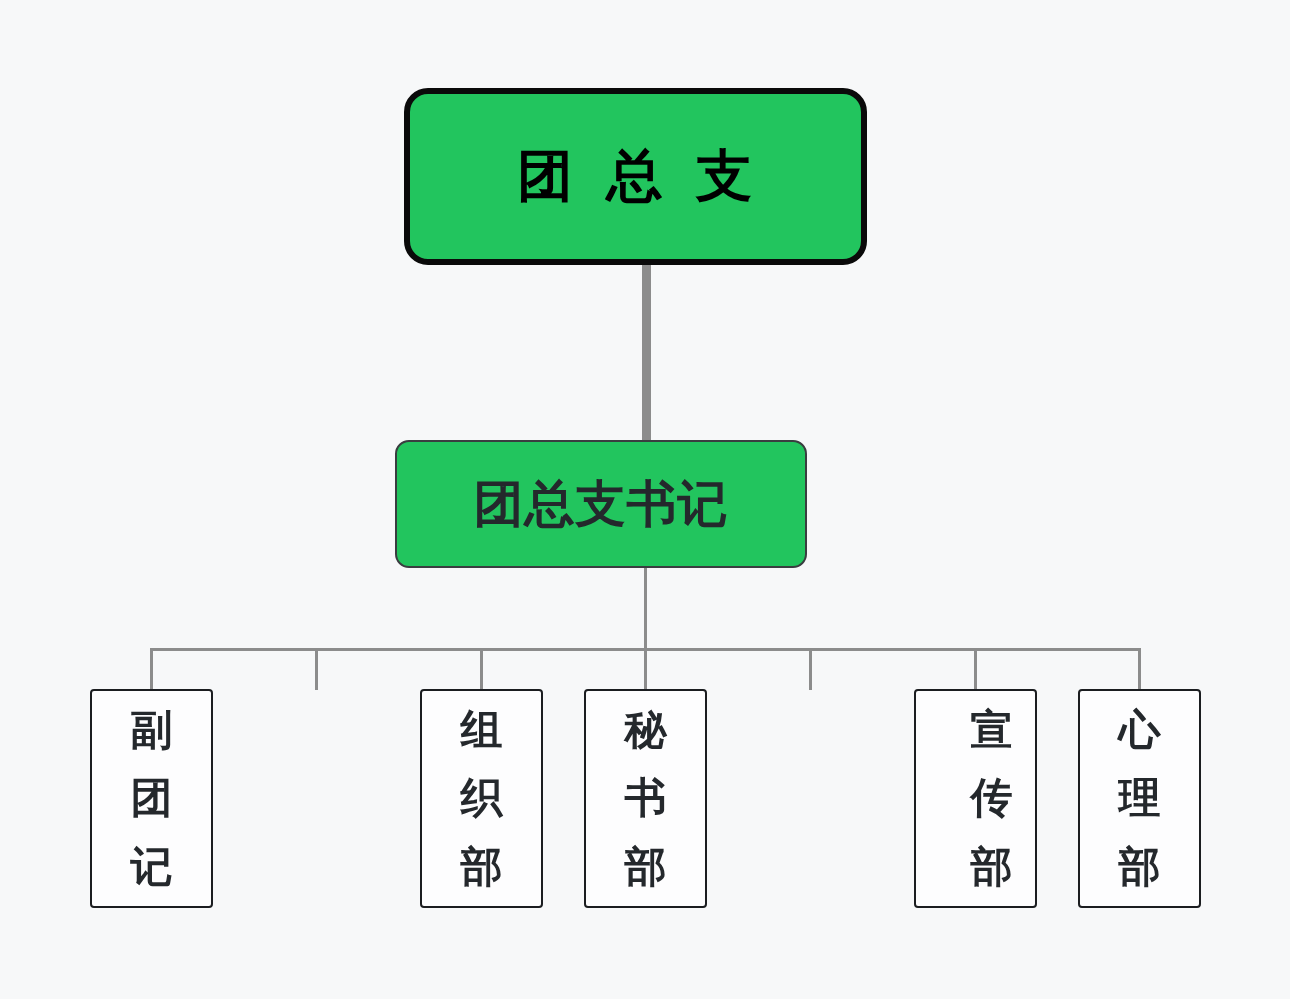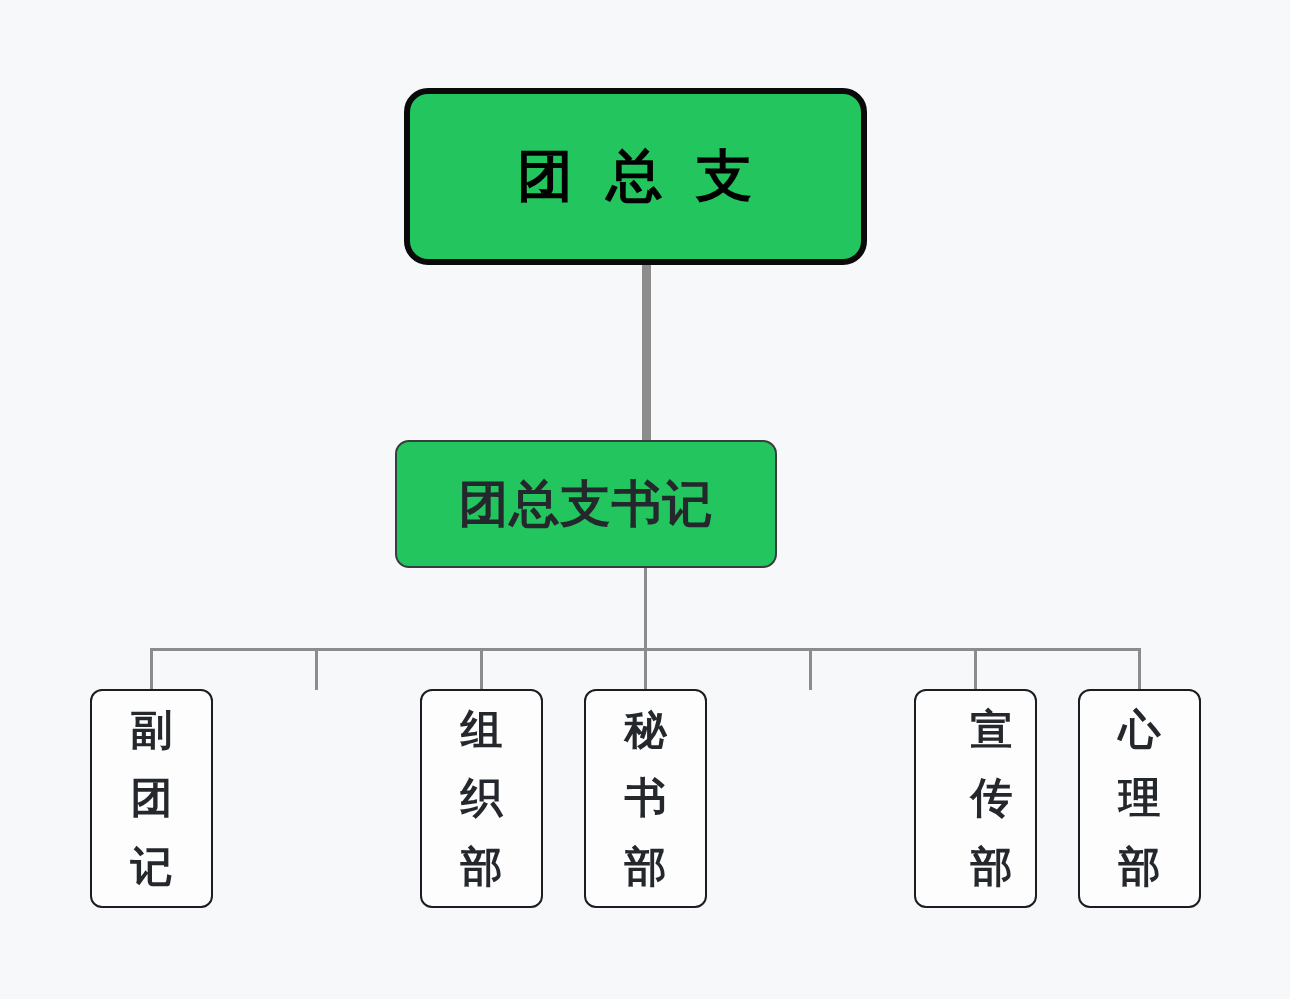--- a/index.html
+++ b/index.html
@@ -23,30 +23,30 @@
     color: #24282c;
   }
   .node-top {
     left: 404px; top: 88px; width: 463px; height: 177px;
     border: 6px solid #0a0a0a;
     border-radius: 24px;
     font-size: 56px; font-weight: 700; color: #000000;
     word-spacing: 14px; letter-spacing: 2px;
   }
   .node-mid {
-    left: 395px; top: 440px; width: 382px; height: 128px;
+    left: 395px; top: 440px; width: 412px; height: 128px;
     border: 2.5px solid #3a3d40;
     border-radius: 14px;
     font-size: 50px; font-weight: 700;
     letter-spacing: 1px;
   }
   .node-dept {
     top: 689px; width: 123px; height: 219px;
     border: 2.5px solid #1b1d20;
-    border-radius: 12px;
+    border-radius: 4px;
     background: #fdfdfe;
   }
   .v-label {
     width: 1em;
     font-size: 42px; font-weight: 700;
     line-height: 1.62;
     word-break: break-all;
     text-align: center;
   }
   .dept-1 { left: 90px; }

